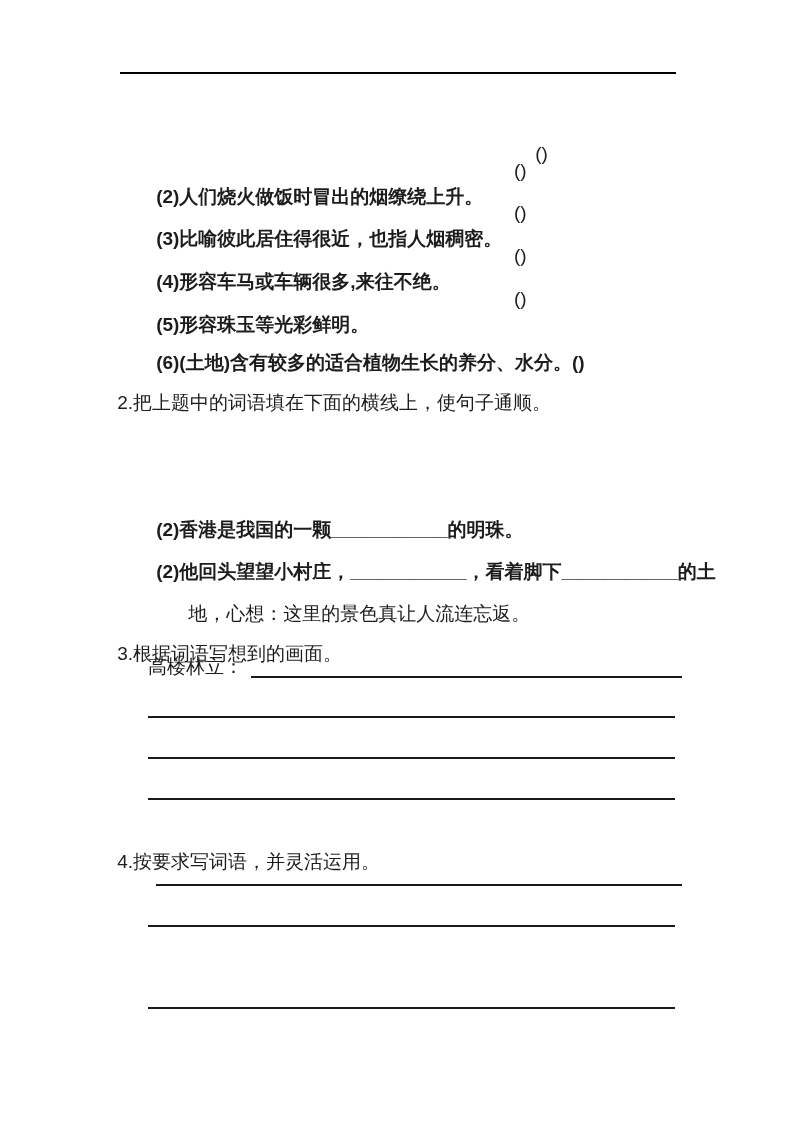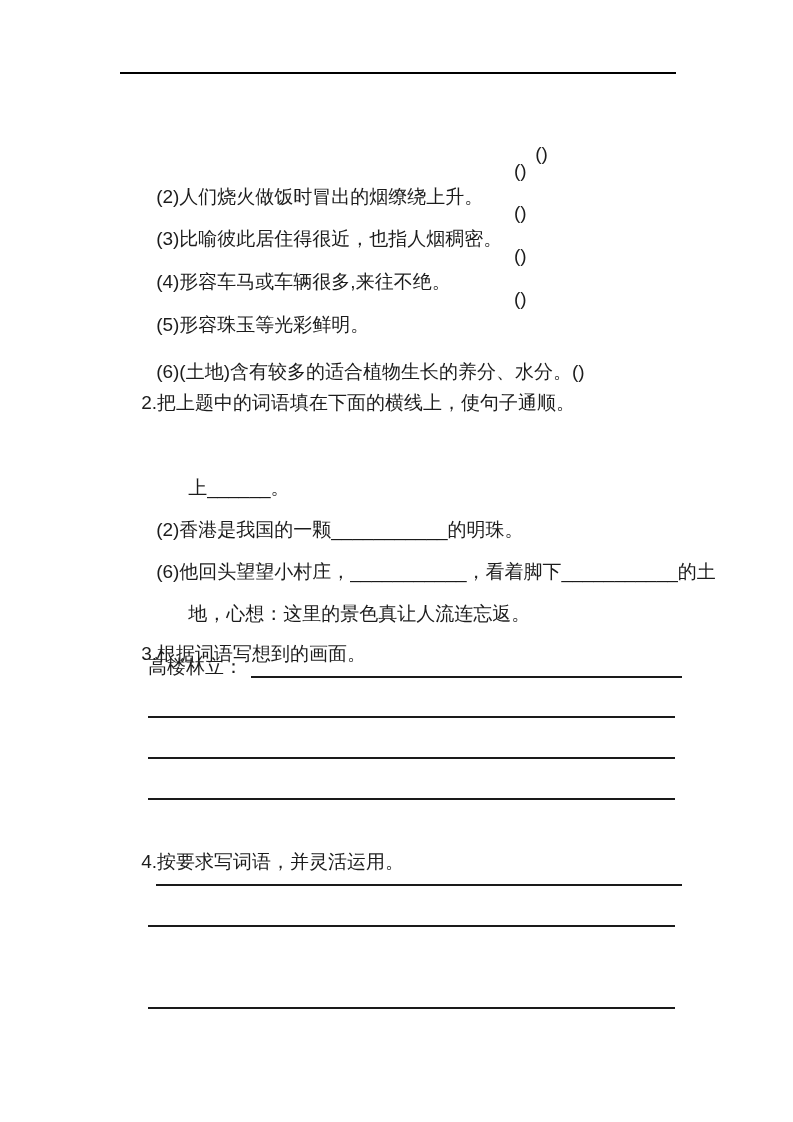--- a/index.html
+++ b/index.html
@@ -19,41 +19,41 @@
   }
   .divider{
     position:absolute;top:72px;left:120px;width:556px;
     border-top:2px solid #000;
   }
   .row{
     position:absolute;left:0;width:793px;
     line-height:26px;white-space:pre;
   }
   .row .t{display:inline-block;}
-  .ml-title{margin-left:120px;}
-  .ml-item{margin-left:135px;}
+  .ml-title{margin-left:96px;}
+  .ml-item{margin-left:135px;font-weight:bold;}
   .ml-cont{margin-left:167px;}
   .ml-bracket{margin-left:514px;}
   .bracket{position:absolute;left:514px;top:0;}
   .fillrow{
     position:absolute;left:148px;right:111px;width:auto;
     display:flex;align-items:flex-end;height:28px;
     line-height:26px;white-space:pre;
   }
   .fill{
     flex:1;height:0;
     border-bottom:2px solid var(--line);
     margin-left:8px;margin-bottom:2px;
   }
   .rule{
     position:absolute;left:148px;width:527px;height:0;
     border-top:2px solid var(--line);
   }
   
-  .r1{top:115px}.r2{top:158px}.r3{top:200px}.r4{top:243px}.r5{top:286px}.r6{top:333px}
+  .r1{top:115px}.r2{top:158px}.r3{top:200px}.r4{top:243px}.r5{top:286px}.r6{top:324px}
   .r7{top:364px}.r8{top:406px}.r9{top:449px}.r10{top:491px}.r11{top:533px}.r12{top:575px}
   .r13{top:615px}.r14{top:652px}
   .r15{top:716px}.r16{top:757px}.r17{top:798px}
   .r18{top:823px}.r19{top:860px}
   .r20{top:925px}
   .r21{top:944px}
   .r22{top:1007px}
 </style>
 </head>
 <body>
@@ -86,28 +86,25 @@
     <span class="bracket">()</span>
   </div>
 
   <div class="row r6">
     <span class="t ml-item">(6)(土地)含有较多的适合植物生长的养分、水分。()</span>
   </div>
 
   <div class="row r7">
     <span class="t ml-title">2.把上题中的词语填在下面的横线上，使句子通顺。</span>
   </div>
-  <div class="row r9">
-    <span class="t ml-cont">上______。</span>
-  </div>
   <div class="row r10">
     <span class="t ml-item">(2)香港是我国的一颗___________的明珠。</span>
   </div>
   <div class="row r11">
-    <span class="t ml-item">(6)他回头望望小村庄，___________，看着脚下___________的土</span>
+    <span class="t ml-item">(2)他回头望望小村庄，___________，看着脚下___________的土</span>
   </div>
   <div class="row r12">
     <span class="t ml-cont">地，心想：这里的景色真让人流连忘返。</span>
   </div>
 
   <div class="row r13">
     <span class="t ml-title">3.根据词语写想到的画面。</span>
   </div>
   <div class="fillrow r14">
     <span class="t">高楼林立：</span>

